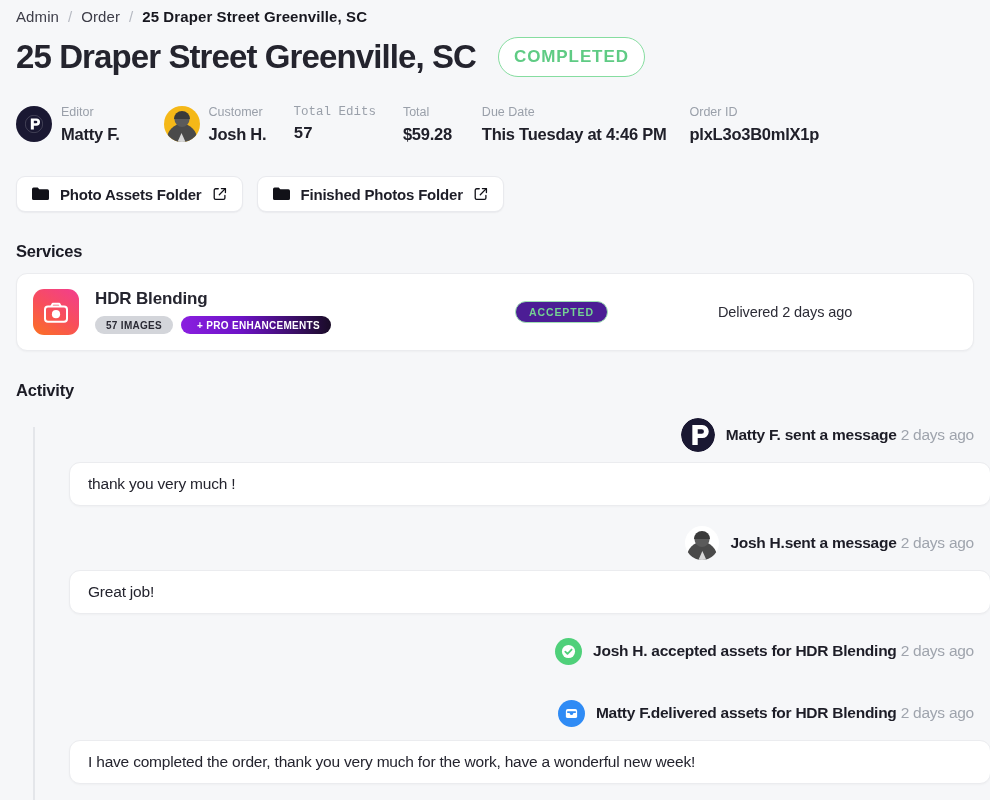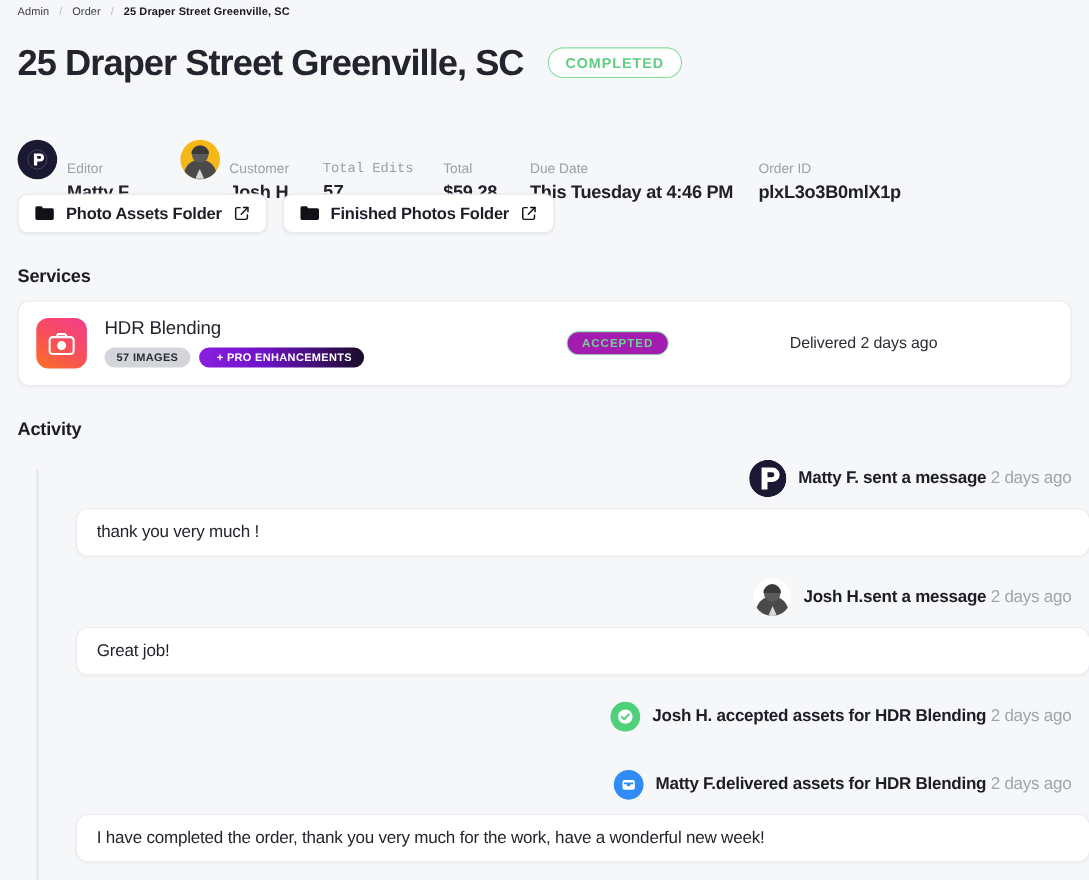--- a/index.html
+++ b/index.html
@@ -20,24 +20,24 @@
   .page {
     position: relative;
     width: 990px;
     height: 800px;
     padding: 0 16px;
   }
 
   
   .breadcrumb {
     display: flex;
-    align-items: flex-start;
+    align-items: center;
     gap: 9px;
     padding-top: 7px;
-    font-size: 10px;
+    font-size: 15px;
     line-height: 1;
     height: 26px;
   }
   .crumb-link {
     color: #3d3d48;
     font-weight: 500;
     letter-spacing: .1px;
   }
   .crumb-sep { color: #b6bac2; font-weight: 400; }
   .crumb-current {
@@ -58,57 +58,56 @@
     font-size: 33px;
     font-weight: 700;
     letter-spacing: -0.9px;
     color: #24242e;
     white-space: nowrap;
   }
   .pill {
     display: inline-flex;
     align-items: center;
     justify-content: center;
-    height: 28px;
+    height: 40px;
     padding: 0 15px;
     border-radius: 999px;
-    font-size: 13px;
+    font-size: 17px;
     font-weight: 700;
     letter-spacing: .9px;
   }
   .pill-completed {
     border: 1.3px solid #86dda0;
     color: #5fcb84;
     background: #ffffff;
   }
   .pill-accepted {
     border: 1.3px solid #9fe0b4;
     color: #74d193;
-    background: #a21caf;
+    background: #4c1d95;
     height: 22px;
     padding: 4px 13px;
     font-size: 10.5px;
   }
 
   
   .meta-row {
     display: flex;
     align-items: flex-start;
     margin-top: 26px;
     height: 48px;
   }
   .meta-block { display: flex; align-items: center; gap: 9px; }
   .meta-label {
     font-size: 12.5px;
     color: #9aa0aa;
     font-weight: 400;
     line-height: 1;
     margin-bottom: 7px;
     white-space: nowrap;
-    margin-top: 41px;
   }
   .meta-value {
     font-size: 16.5px;
     font-weight: 700;
     color: #20202a;
     line-height: 1;
     letter-spacing: -0.25px;
     white-space: nowrap;
   }
   .meta-value.light { font-weight: 600; }
@@ -220,21 +219,21 @@
     border-radius: 11px;
     flex: 0 0 46px;
     background: linear-gradient(32deg, #fb7122 0%, #f84f5a 48%, #f23d8f 100%);
     display: flex;
     align-items: center;
     justify-content: center;
   }
   .service-main { margin-left: 16px; }
   .service-name {
     font-size: 17px;
-    font-weight: 400;
+    font-weight: 700;
     color: #25252f;
     letter-spacing: -0.15px;
     line-height: 1;
   }
   .badge-row { display: flex; gap: 8px; margin-top: 9px; }
   .badge {
     display: inline-flex;
     align-items: center;
     height: 18px;
     padding: 0 11px;

